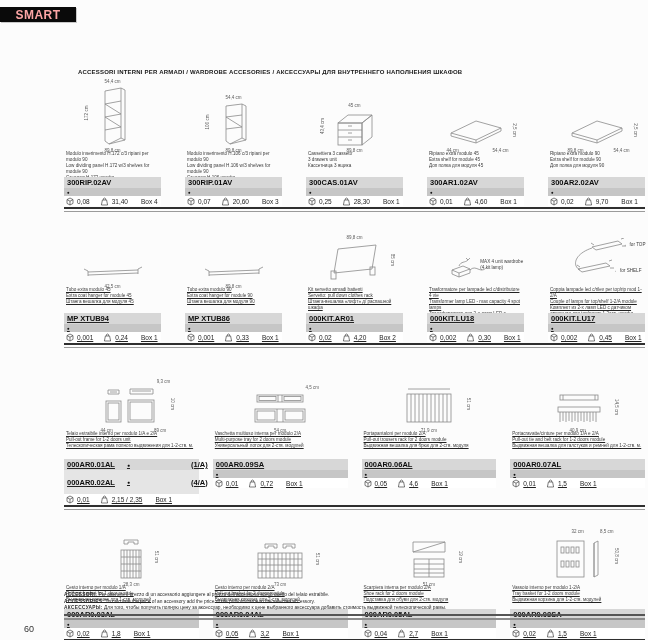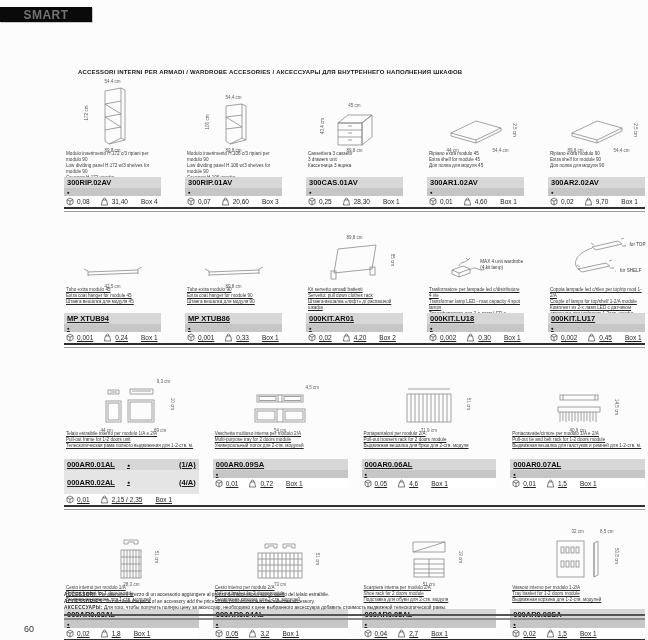--- a/index.html
+++ b/index.html
@@ -1,22 +1,22 @@
 <!DOCTYPE html>
 <html><head>
 <meta charset="utf-8">
 <style>
   html,body{margin:0;padding:0;}
   body{
     width:648px;height:640px;position:relative;overflow:hidden;
     background:#fcfcfc;font-family:"Liberation Sans", sans-serif;color:#222;
   }
   .smart-box{
-    position:absolute;top:7px;left:0;width:92px;height:15px;background:#0a0a0a;
-    color:#737373;display:flex;align-items:center;justify-content:center;
+    position:absolute;top:7px;left:0;width:76px;height:15px;background:#0a0a0a;
+    color:#fca5a5;display:flex;align-items:center;justify-content:center;
     font-weight:bold;font-size:12px;letter-spacing:.5px;box-shadow:1px 1px 0 #c9c9c9;
   }
   .section-title{
     position:absolute;top:69px;left:78px;font-size:6px;font-weight:bold;color:#161616;
     letter-spacing:.2px;white-space:nowrap;
   }
   .content{position:absolute;left:64px;top:84px;width:581px;}
   .prod-row{display:grid;align-items:stretch;}
   .prod-row.cols-5{grid-template-columns:repeat(5,1fr);gap:24px;}
   .prod-row.cols-4{grid-template-columns:repeat(4,1fr);gap:14px;}
@@ -45,21 +45,21 @@
   .desc{font-size:4.6px;line-height:1.32;color:#3c3c3c;padding:2px 2px 1px;}
   .rowi-1 .desc{height:25px;} .rowi-2 .desc{height:25px;}
   .rowi-3 .desc{height:27px;} .rowi-4 .desc{height:23px;}
   .desc span{display:block;}
   .codebar{
     background:#d7d7d7;height:11px;display:flex;align-items:center;
     padding:0 3px;font-weight:bold;font-size:7.5px;color:#0e0e0e;white-space:nowrap;
   }
   .codebar.alt{background:#e5e5e5;height:24px;}
   .codebar .bullet{font-size:5px;margin-left:12px;}
-  .codebar .variant{margin-left:20px;padding-left:29px;}
+  .codebar .variant{margin-left:32px;padding-left:29px;}
   .bulletbar{
     background:#c6c6c6;height:8px;display:flex;align-items:center;
     padding:0 3px;font-size:4.5px;color:#0e0e0e;
   }
   .pricerow{
     height:10px;display:flex;align-items:center;gap:3px;font-size:6.5px;color:#1d1d1d;
     padding:0 2px;background:#fff;
   }
   .picon{display:flex;align-items:center;}
   .pval{margin-right:7px;}

